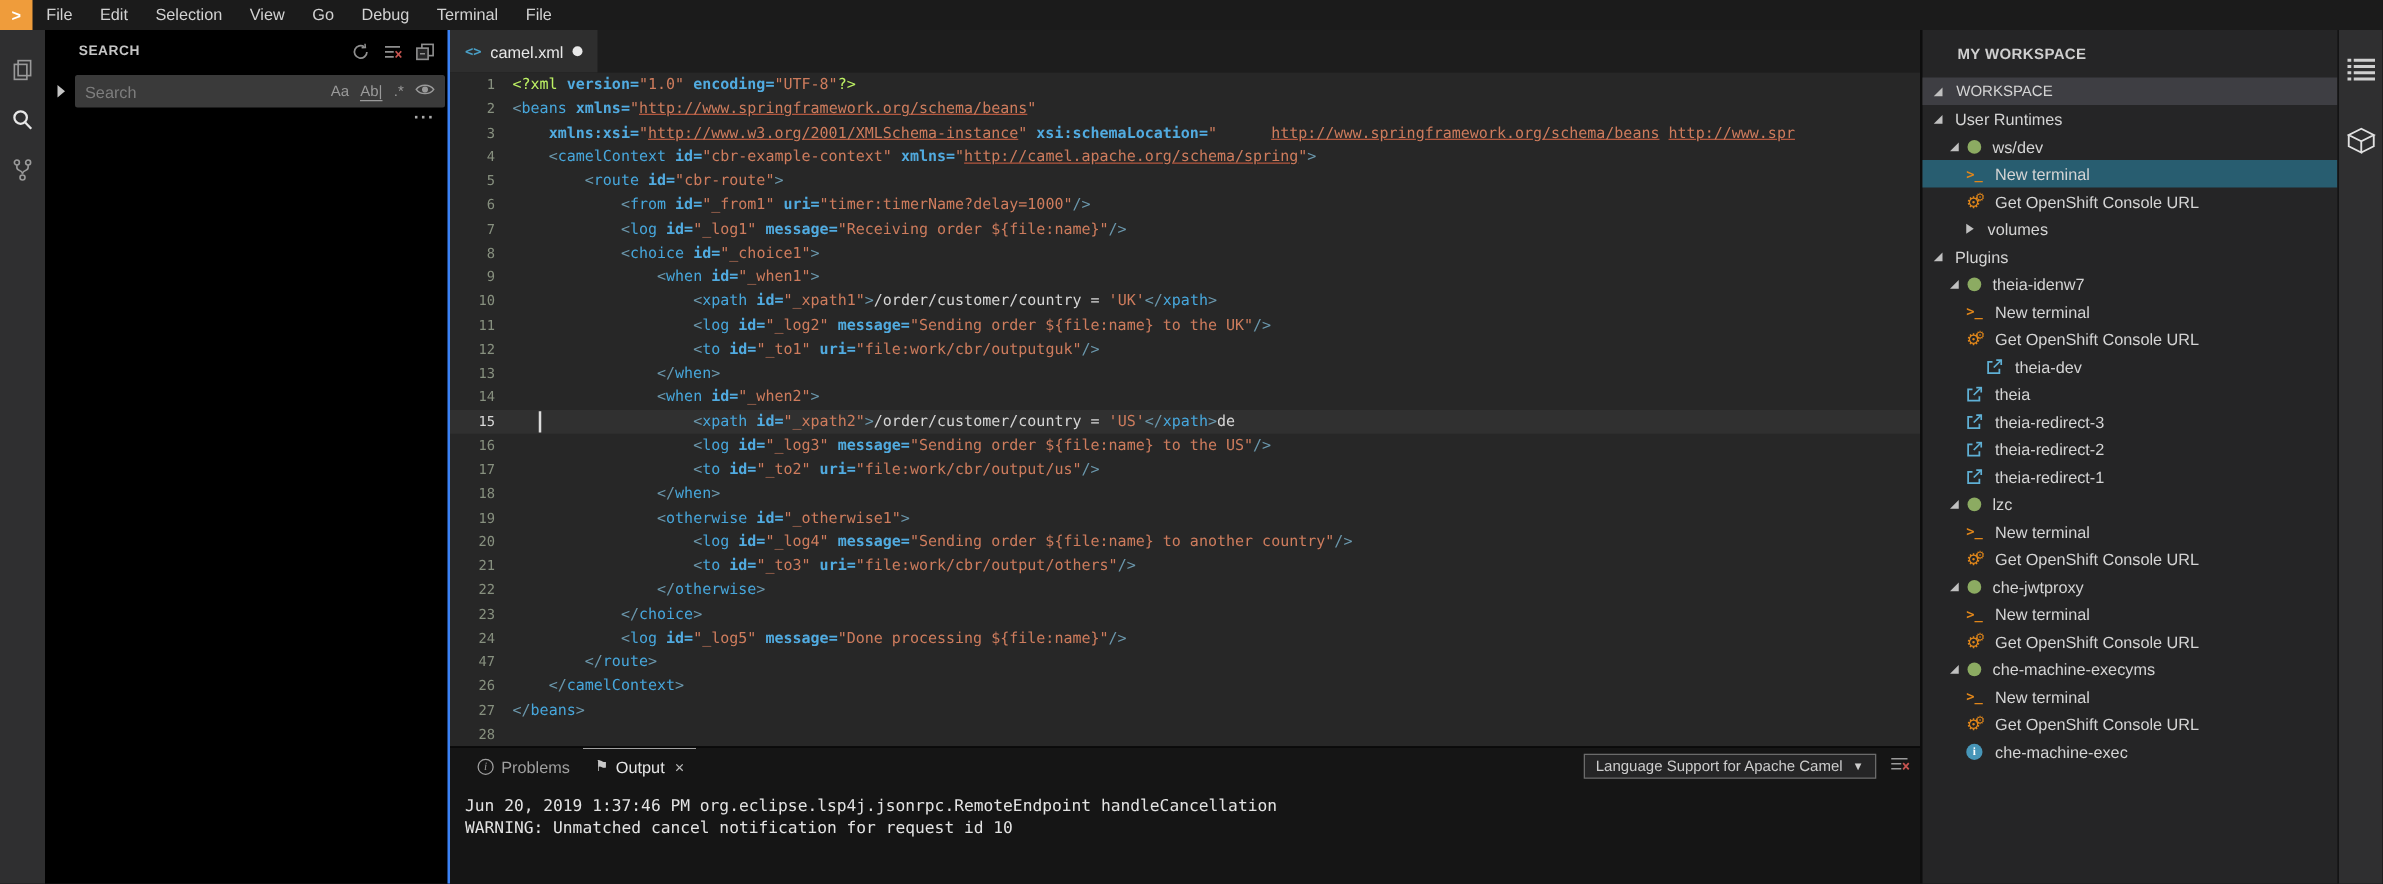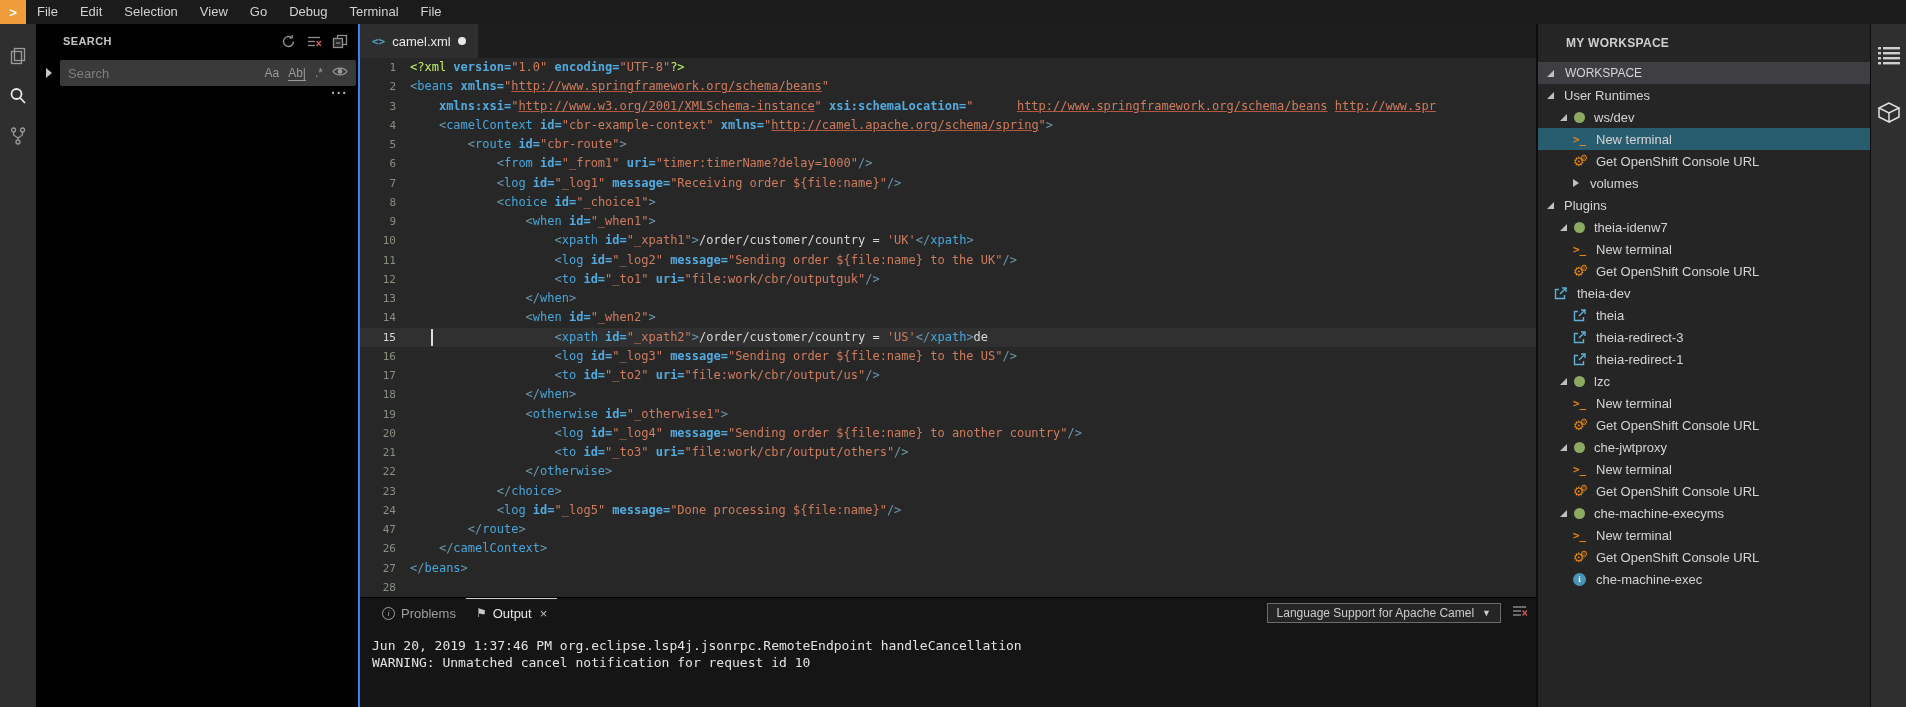--- a/index.html
+++ b/index.html
@@ -334,21 +334,21 @@
             <span class="ic-term">&gt;_</span>
           </span>
           <span class="tlabel">New terminal</span>
         </div>
         <div class="trow" style="padding-left: 35px;">
           <span class="ic-slot">
             <span class="ic-gear">⚙<span class="g2">⚙</span></span>
           </span>
           <span class="tlabel">Get OpenShift Console URL</span>
         </div>
-        <div class="trow" style="padding-left: 16px;">
+        <div class="trow" style="padding-left: 51px;">
           <span class="ic-slot">
             <svg width="13" height="13" viewBox="0 0 13 13" fill="none" stroke="#5fb0d5" stroke-width="1.4">
               <path d="M5 2.5 H1.5 V11.5 H10.5 V8"></path>
               <path d="M6 7 L12 1"></path>
               <path d="M8 1 h4 v4"></path>
             </svg>
           </span>
           <span class="tlabel">theia-dev</span>
         </div>
         <div class="trow" style="padding-left: 35px;">
@@ -363,20 +363,30 @@
         </div>
         <div class="trow" style="padding-left: 35px;">
           <span class="ic-slot">
             <svg width="13" height="13" viewBox="0 0 13 13" fill="none" stroke="#5fb0d5" stroke-width="1.4">
               <path d="M5 2.5 H1.5 V11.5 H10.5 V8"></path>
               <path d="M6 7 L12 1"></path>
               <path d="M8 1 h4 v4"></path>
             </svg>
           </span>
           <span class="tlabel">theia-redirect-3</span>
+        </div>
+        <div class="trow" style="padding-left: 35px;">
+          <span class="ic-slot">
+            <svg width="13" height="13" viewBox="0 0 13 13" fill="none" stroke="#5fb0d5" stroke-width="1.4">
+              <path d="M5 2.5 H1.5 V11.5 H10.5 V8"></path>
+              <path d="M6 7 L12 1"></path>
+              <path d="M8 1 h4 v4"></path>
+            </svg>
+          </span>
+          <span class="tlabel">theia-redirect-2</span>
         </div>
         <div class="trow" style="padding-left: 35px;">
           <span class="ic-slot">
             <svg width="13" height="13" viewBox="0 0 13 13" fill="none" stroke="#5fb0d5" stroke-width="1.4">
               <path d="M5 2.5 H1.5 V11.5 H10.5 V8"></path>
               <path d="M6 7 L12 1"></path>
               <path d="M8 1 h4 v4"></path>
             </svg>
           </span>
           <span class="tlabel">theia-redirect-1</span>

